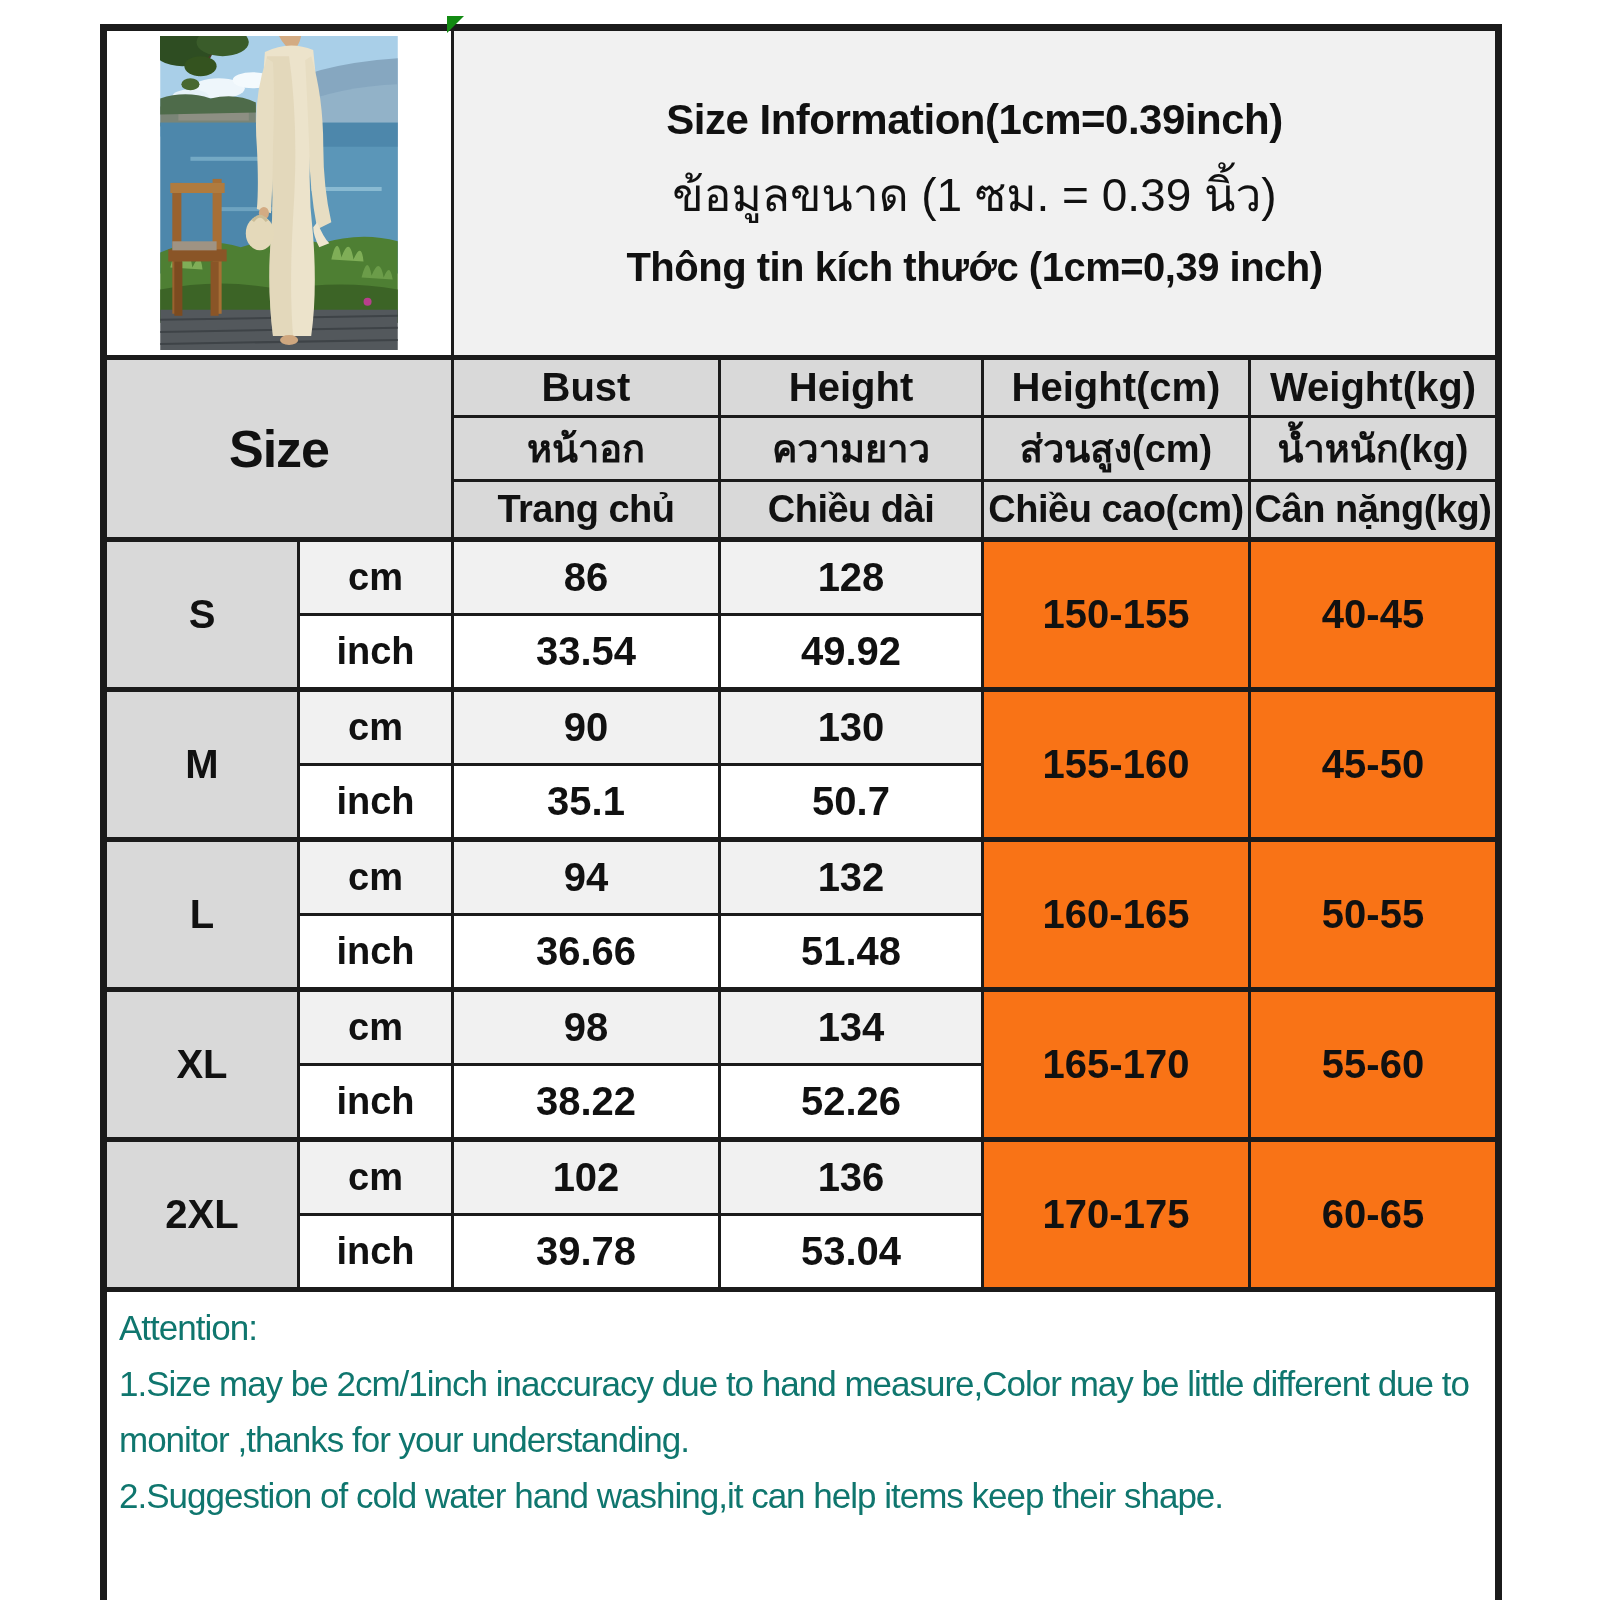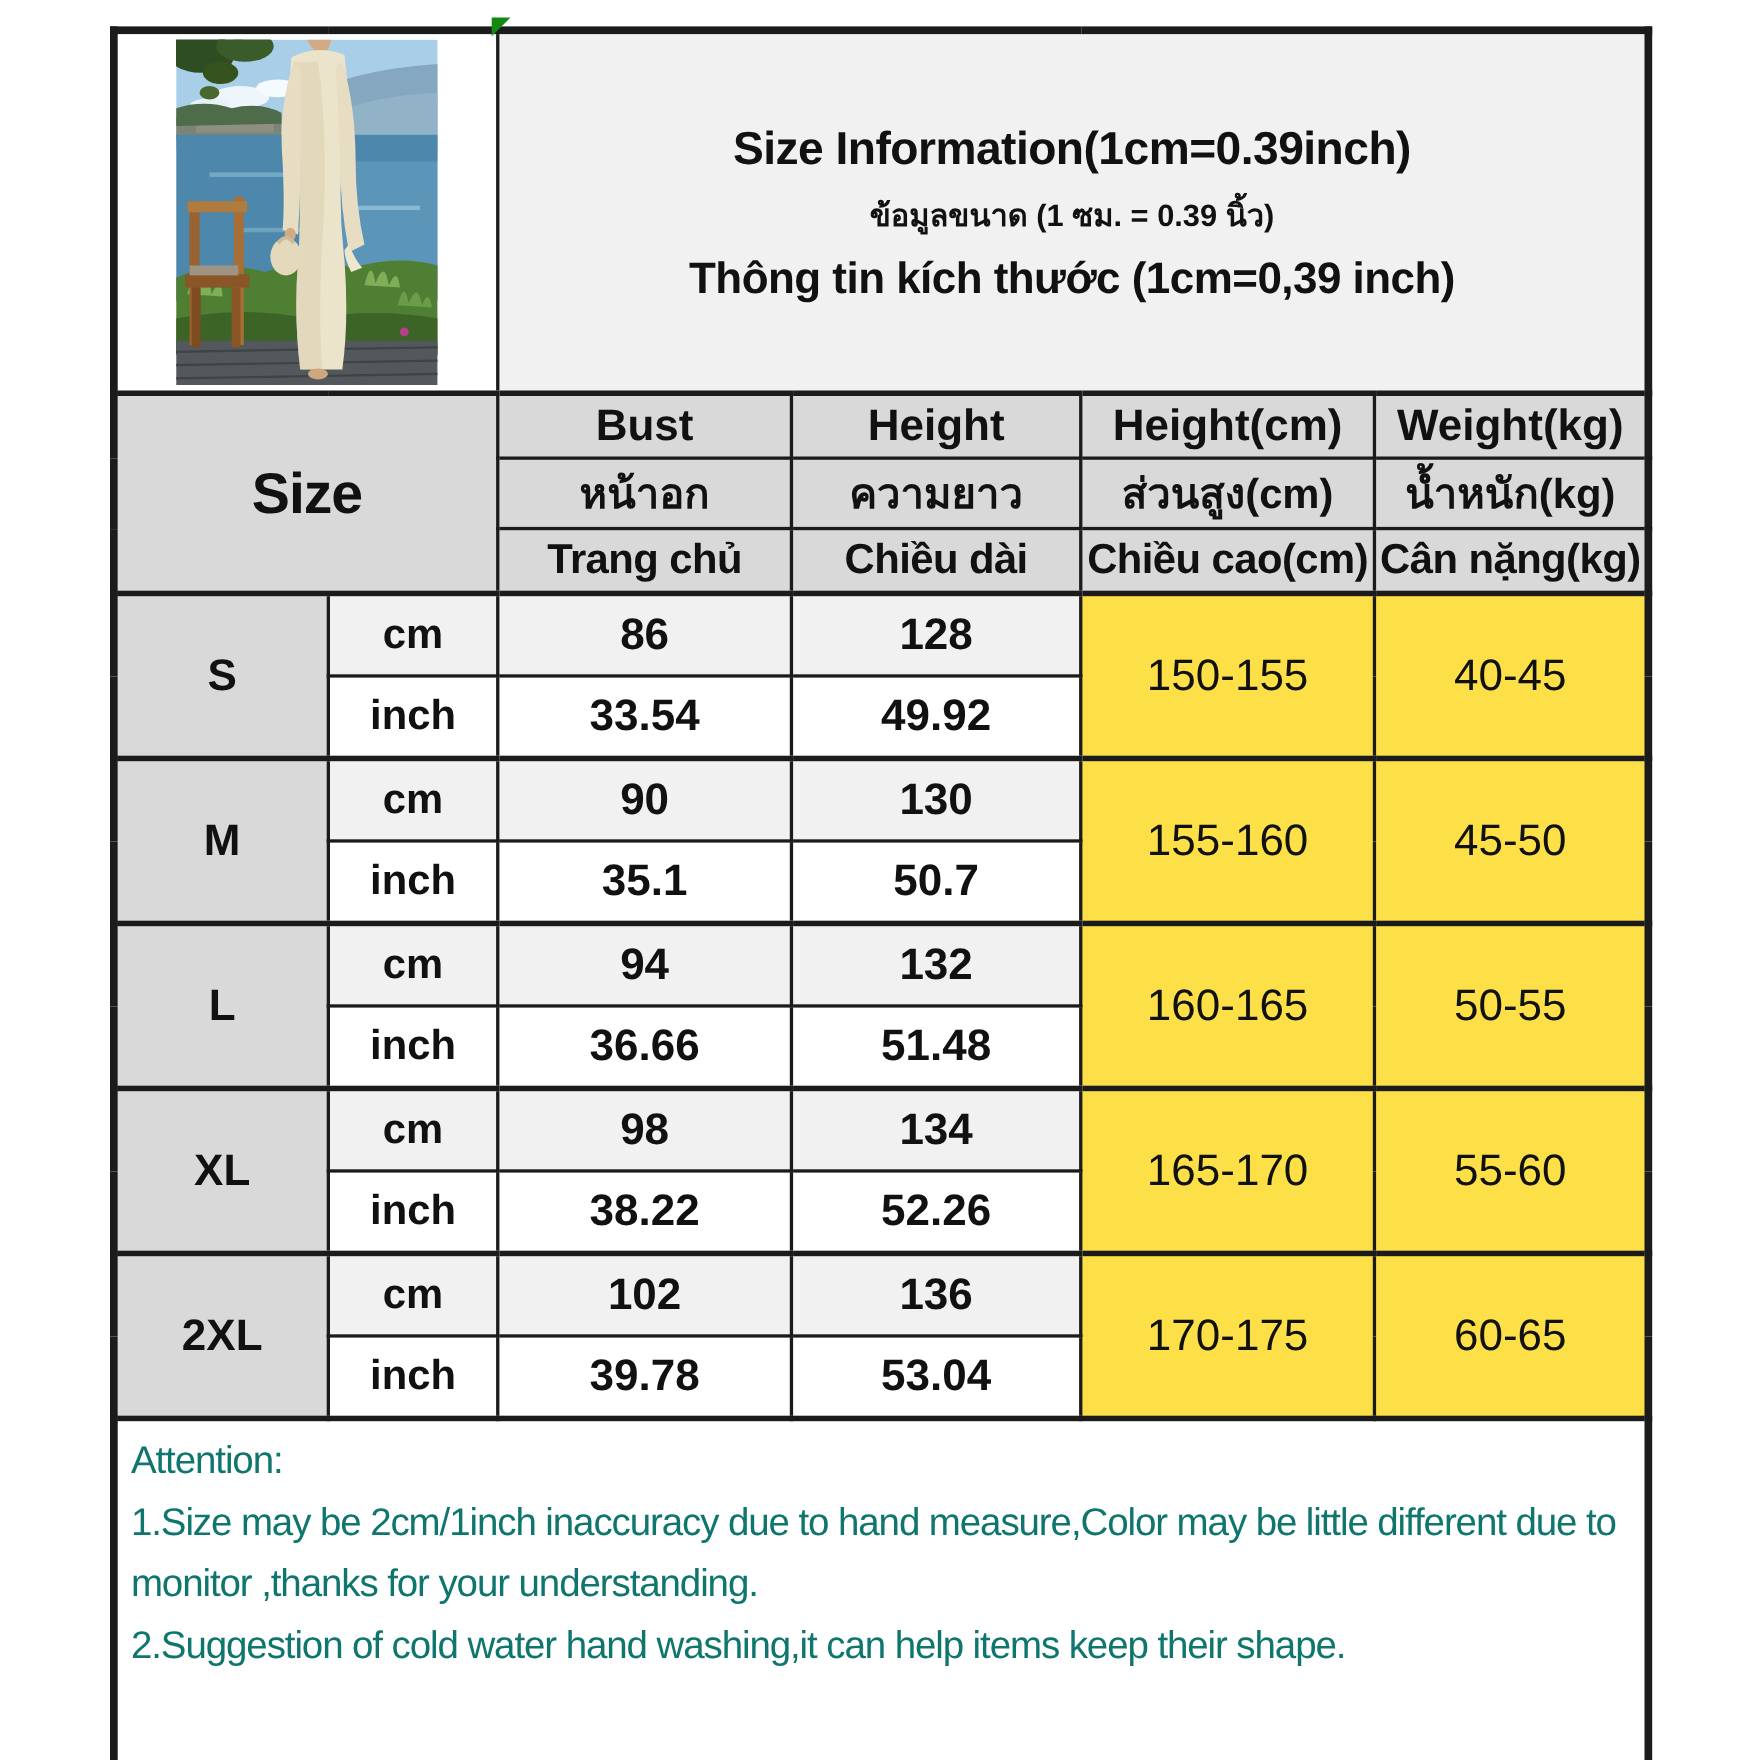--- a/index.html
+++ b/index.html
@@ -22,33 +22,33 @@
   tr.r-head{height:59px;}
   tr.r-body{height:75px;}
   tr.r-attn{height:328px;}
 
   tr.sep-top > td{border-top-width:5px;}
 
   .c-img{background:#ffffff;}
   .c-title{background:#f1f1f1;}
   .title-wrap{display:flex;flex-direction:column;align-items:center;justify-content:center;gap:14px;height:100%;}
   .title-en{font-size:42px;font-weight:bold;letter-spacing:-0.5px;}
-  .title-th{font-size:28px;font-weight:bold;}
+  .title-th{font-size:46px;font-weight:normal;}
   .title-vi{font-size:40px;font-weight:bold;letter-spacing:-0.5px;}
 
   .c-sizehead{background:#d9d9d9;font-size:52px;font-weight:bold;letter-spacing:-1px;}
   .c-colhead{background:#d9d9d9;font-weight:bold;}
   .c-colhead.en{font-size:40px;margin-top:48px;}
   .c-colhead.th{font-size:38px;}
   .c-colhead.vi{font-size:38px;letter-spacing:-0.5px;}
 
   .c-size{background:#d9d9d9;font-size:40px;font-weight:bold;}
   .c-unit{font-size:38px;font-weight:bold;}
   .c-val{font-size:40px;font-weight:bold;}
-  .c-range{background:#fde047;font-size:40px;font-weight:normal;}
+  .c-range{background:#f97316;font-size:40px;font-weight:bold;}
   .bg-cm{background:#f1f1f1;}
   .bg-inch{background:#ffffff;}
 
   .c-attn{background:#ffffff;text-align:left;vertical-align:top;padding:8px 12px;}
   .attn-text{font-size:35px;line-height:56px;letter-spacing:-1px;color:#0f766e;}
 
   .photo-frame{width:100%;height:100%;display:flex;align-items:center;justify-content:center;background:#fff;}
   .green-marker{
     position:absolute;left:447px;top:0;width:0;height:0;
     border-top:17px solid #128a12;border-right:17px solid transparent;z-index:5;

